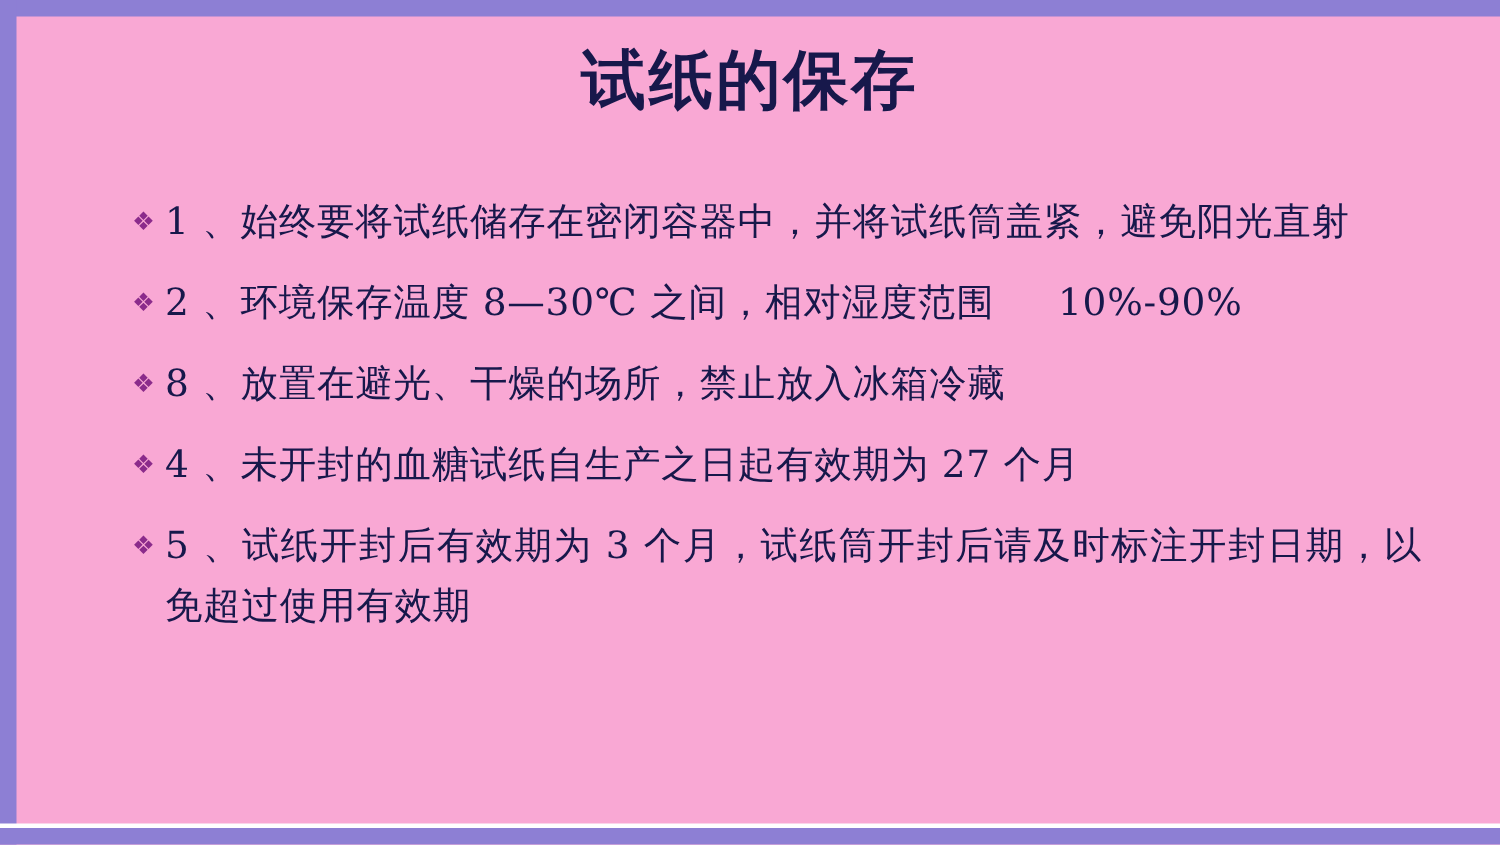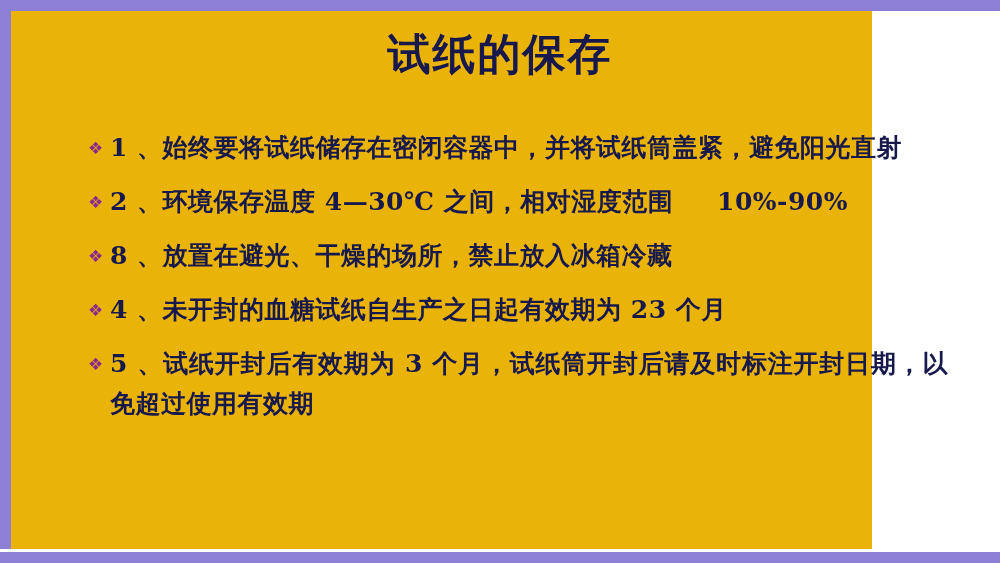--- a/index.html
+++ b/index.html
@@ -8,23 +8,23 @@
   }
   body {
     width: 1000px;
     height: 563px;
     background: #ffffff;
     font-family: "DejaVu Sans", "Liberation Sans", sans-serif;
     overflow: hidden;
   }
   .slide {
     position: relative;
-    width: 872px;
+    width: 1000px;
     height: 563px;
-    background: #eab308;
+    background: #f9a8d4;
     box-sizing: border-box;
   }
   
   .bar-top {
     position: absolute;
     left: 0;
     top: 0;
     width: 1000px;
     height: 11px;
     background: #8d7fd4;
@@ -85,21 +85,21 @@
     font-size: 17px;
     line-height: 40px;
     color: #8b2b8b;
     text-align: left;
     font-family: "DejaVu Sans", sans-serif;
   }
   .bullet-text {
     flex: 1 1 auto;
     font-family: "DejaVu Serif", "Liberation Serif", serif;
     font-size: 25px;
-    font-weight: bold;
+    font-weight: normal;
     color: #17184b;
     line-height: 40px;
     letter-spacing: 0.5px;
     text-align: justify;
     text-justify: inter-ideograph;
   }
 </style>
 </head>
 <body>
 
@@ -114,31 +114,31 @@
 
   <div class="body-list">
 
     <div class="bullet-row">
       <span class="bullet-marker">❖</span>
       <span class="bullet-text">1 、始终要将试纸储存在密闭容器中，并将试纸筒盖紧，避免阳光直射</span>
     </div>
 
     <div class="bullet-row">
       <span class="bullet-marker">❖</span>
-      <span class="bullet-text">2 、环境保存温度 4—30℃ 之间，相对湿度范围 　 10%-90%</span>
+      <span class="bullet-text">2 、环境保存温度 8—30℃ 之间，相对湿度范围 　 10%-90%</span>
     </div>
 
     <div class="bullet-row">
       <span class="bullet-marker">❖</span>
       <span class="bullet-text">8 、放置在避光、干燥的场所，禁止放入冰箱冷藏</span>
     </div>
 
     <div class="bullet-row">
       <span class="bullet-marker">❖</span>
-      <span class="bullet-text">4 、未开封的血糖试纸自生产之日起有效期为 23 个月</span>
+      <span class="bullet-text">4 、未开封的血糖试纸自生产之日起有效期为 27 个月</span>
     </div>
 
     <div class="bullet-row">
       <span class="bullet-marker">❖</span>
       <span class="bullet-text">5 、试纸开封后有效期为 3 个月，试纸筒开封后请及时标注开封日期，以免超过使用有效期</span>
     </div>
 
   </div>
 </div>
 

